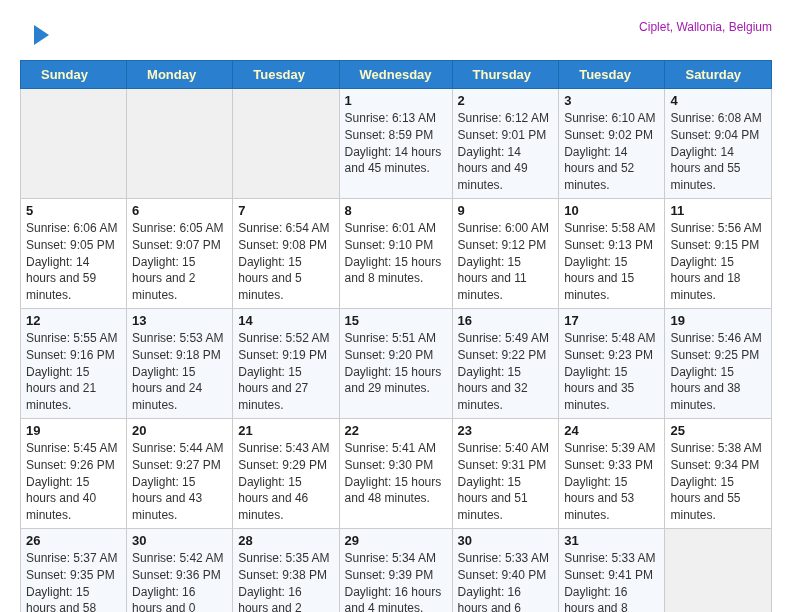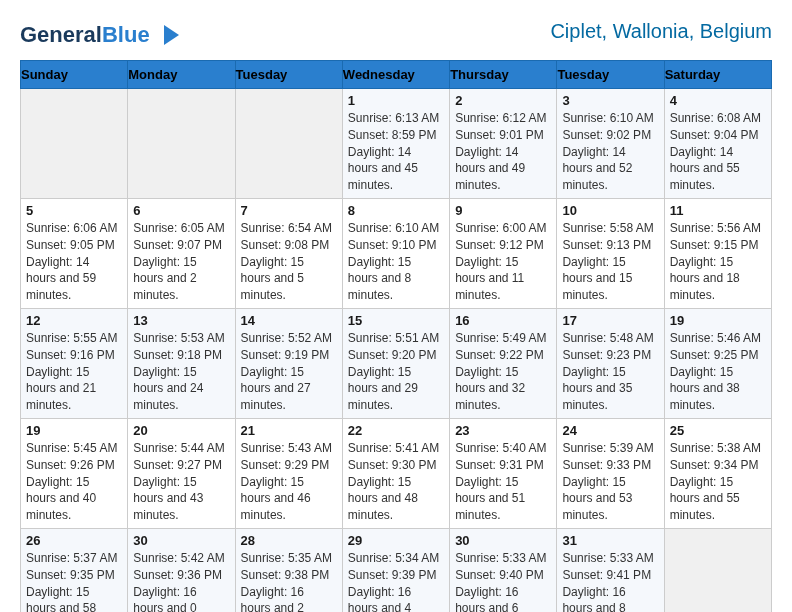--- a/index.html
+++ b/index.html
@@ -36,32 +36,32 @@
     }
     .title-block {
       text-align: right;
     }
     .main-title {
       font-size: 36px;
       font-weight: bold;
       color: #1a1a1a;
     }
     .subtitle {
-      font-size: 20px;
-      color: #0369a1;
+      font-size: 12px;
+      color: #a21caf;
     }
     .calendar {
       width: 100%;
       border-collapse: collapse;
       font-size: 11px;
     }
     .calendar thead tr th {
       background: #2a7fce;
-      color: #000000;
-      padding: 6px 0;
+      color: #fef9c3;
+      padding: 6px 20px;
       text-align: left;
       font-size: 13px;
       font-weight: bold;
       border: 1px solid #1a6ab0;
     }
     .calendar tbody tr td {
       border: 1px solid #ccc;
       vertical-align: top;
       padding: 4px 5px;
       width: 107px;
@@ -89,23 +89,20 @@
       background: #f0f0f0 !important;
     }
   </style>
 </head>
 <body>
 
 <div class="header">
   <div class="logo">
     <div>
       <div style="display:flex;align-items:center;">
-        <div class="logo-text">
-          General<span>Blue</span>
-        </div>
         <svg class="logo-icon" viewBox="0 0 30 30">
           <polygon points="10,5 25,15 10,25" fill="#2a7fce"></polygon>
         </svg>
       </div>
     </div>
   </div>
   <div class="title-block">
     <div class="subtitle">Ciplet, Wallonia, Belgium</div>
   </div>
 </div>
@@ -173,21 +170,21 @@
         </td>
         <td>
           <div class="day-number">7</div>
           <div class="day-info">Sunrise: 6:54 AM
 Sunset: 9:08 PM
 Daylight: 15 hours
 and 5 minutes.</div>
         </td>
         <td>
           <div class="day-number">8</div>
-          <div class="day-info">Sunrise: 6:10 AM
+          <div class="day-info">Sunrise: 6:01 AM
 Sunset: 9:10 PM
 Daylight: 15 hours
 and 8 minutes.</div>
         </td>
         <td>
           <div class="day-number">9</div>
           <div class="day-info">Sunrise: 6:00 AM
 Sunset: 9:12 PM
 Daylight: 15 hours
 and 11 minutes.</div>

